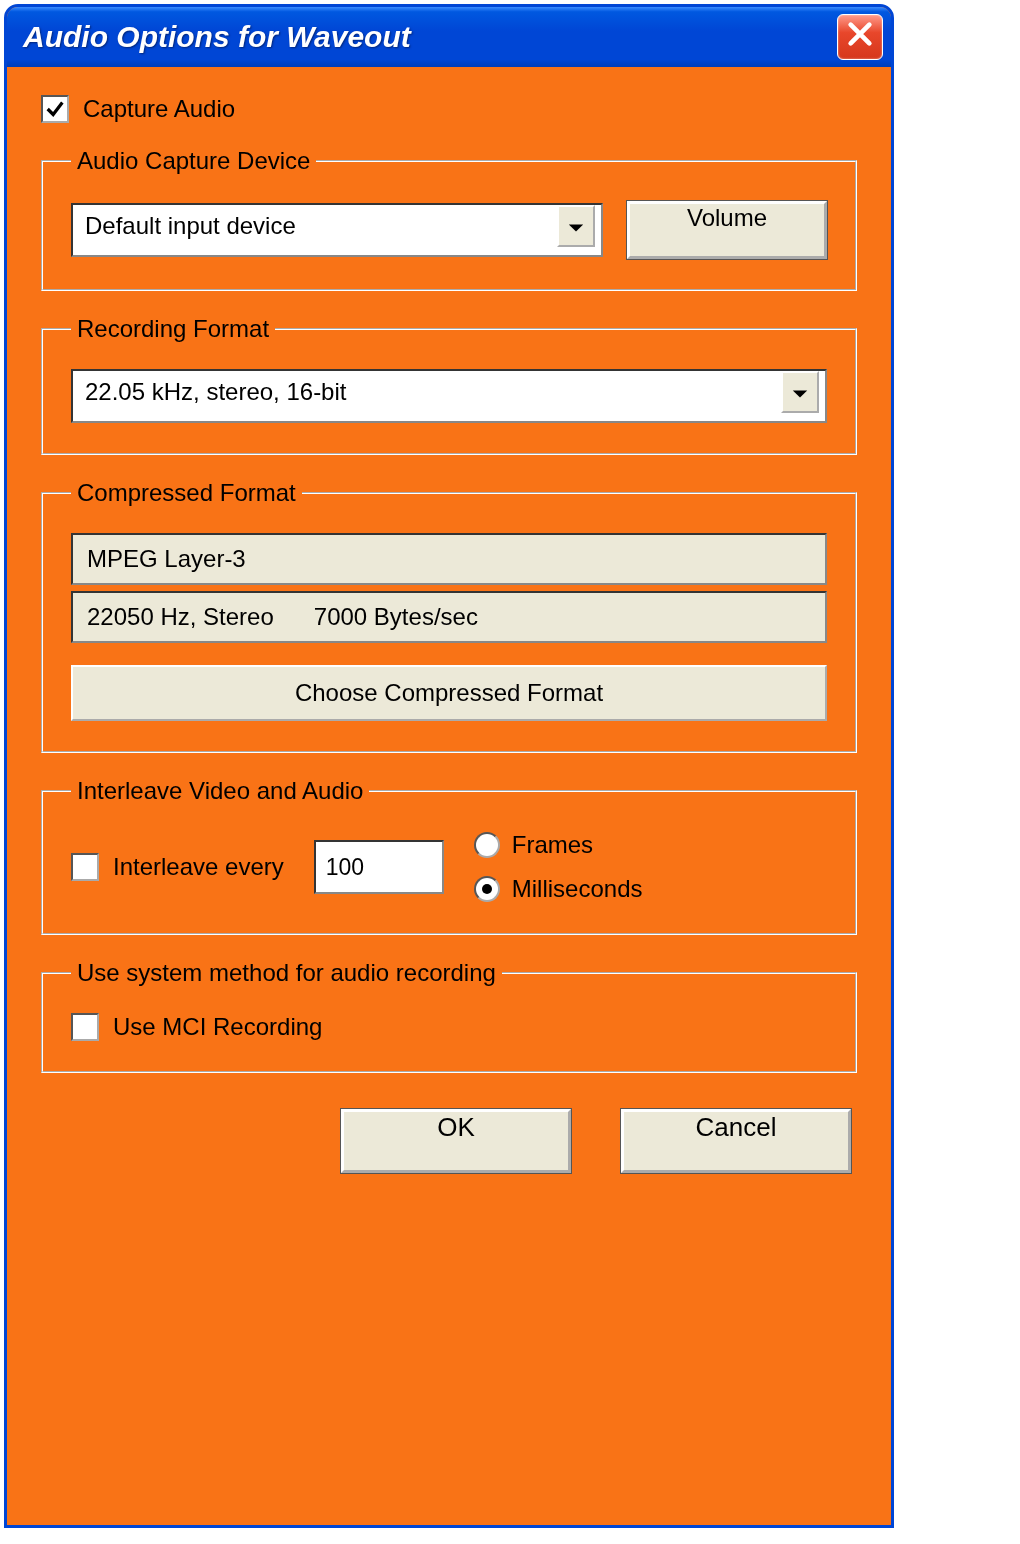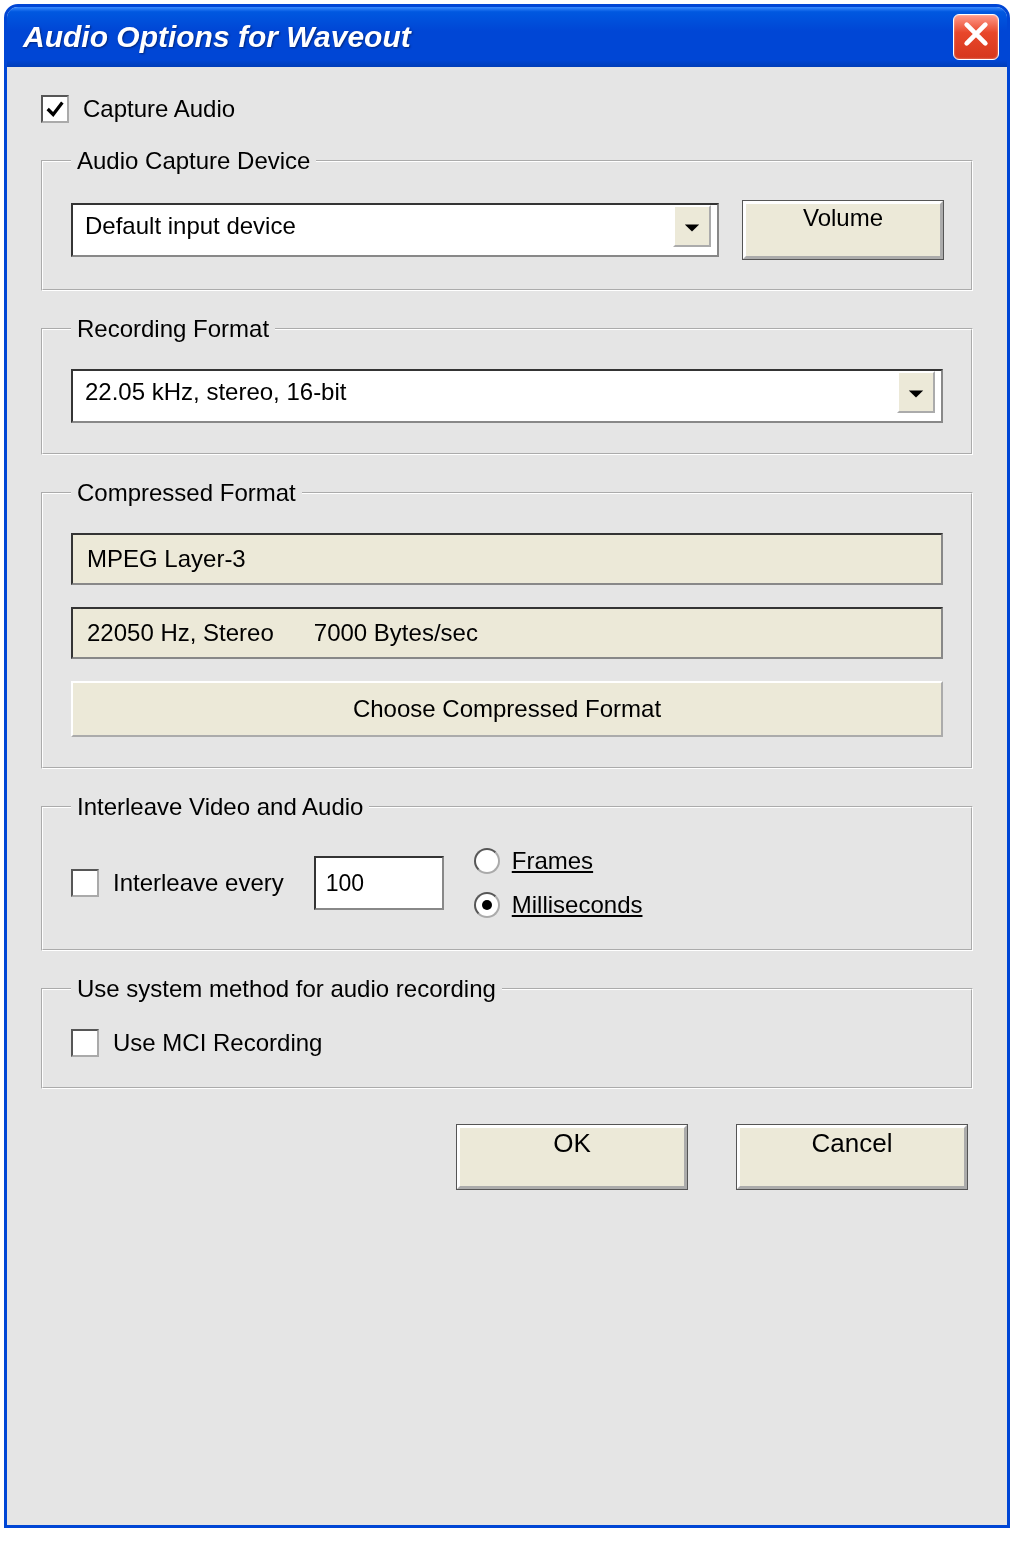--- a/index.html
+++ b/index.html
@@ -9,25 +9,25 @@
     font-size: 24px;
     background: #ffffff;
     width: 1020px;
     height: 1544px;
     position: relative;
   }
   .window {
     position: absolute;
     left: 4px;
     top: 4px;
-    width: 1006px;
+    width: 890px;
     height: 1524px;
     border: 3px solid #0046d5;
     border-radius: 14px 14px 0 0;
-    background: #e5e5e5;
+    background: #f97316;
     overflow: hidden;
   }
   .titlebar {
     height: 60px;
     background: linear-gradient(to bottom, #3b8cff 0%, #0058e0 8%, #0046d5 40%, #0046d5 88%, #003db8 100%);
     display: flex;
     align-items: center;
     justify-content: space-between;
     padding: 0 8px 0 16px;
   }
@@ -133,35 +133,34 @@
     justify-content: center;
     width: 100%;
   }
   .sunken {
     background: #ece9d8;
     border: 2px inset #888;
     padding: 10px 14px;
     font-size: 24px;
     color: #000;
   }
-  .sunken + .sunken { margin-top: 22px; }
+  .sunken + .sunken { margin-top: 6px; }
   .textbox {
     width: 130px;
     height: 54px;
     background: #ffffff;
     border: 2px inset #888;
     font-size: 23px;
     padding: 0 10px;
     font-family: inherit;
   }
   .radio-col {
     display: flex;
     flex-direction: column;
     gap: 16px;
-    text-decoration: underline;
   }
   .radio-row {
     display: flex;
     align-items: center;
     gap: 12px;
     cursor: pointer;
   }
   .radio {
     width: 26px;
     height: 26px;

